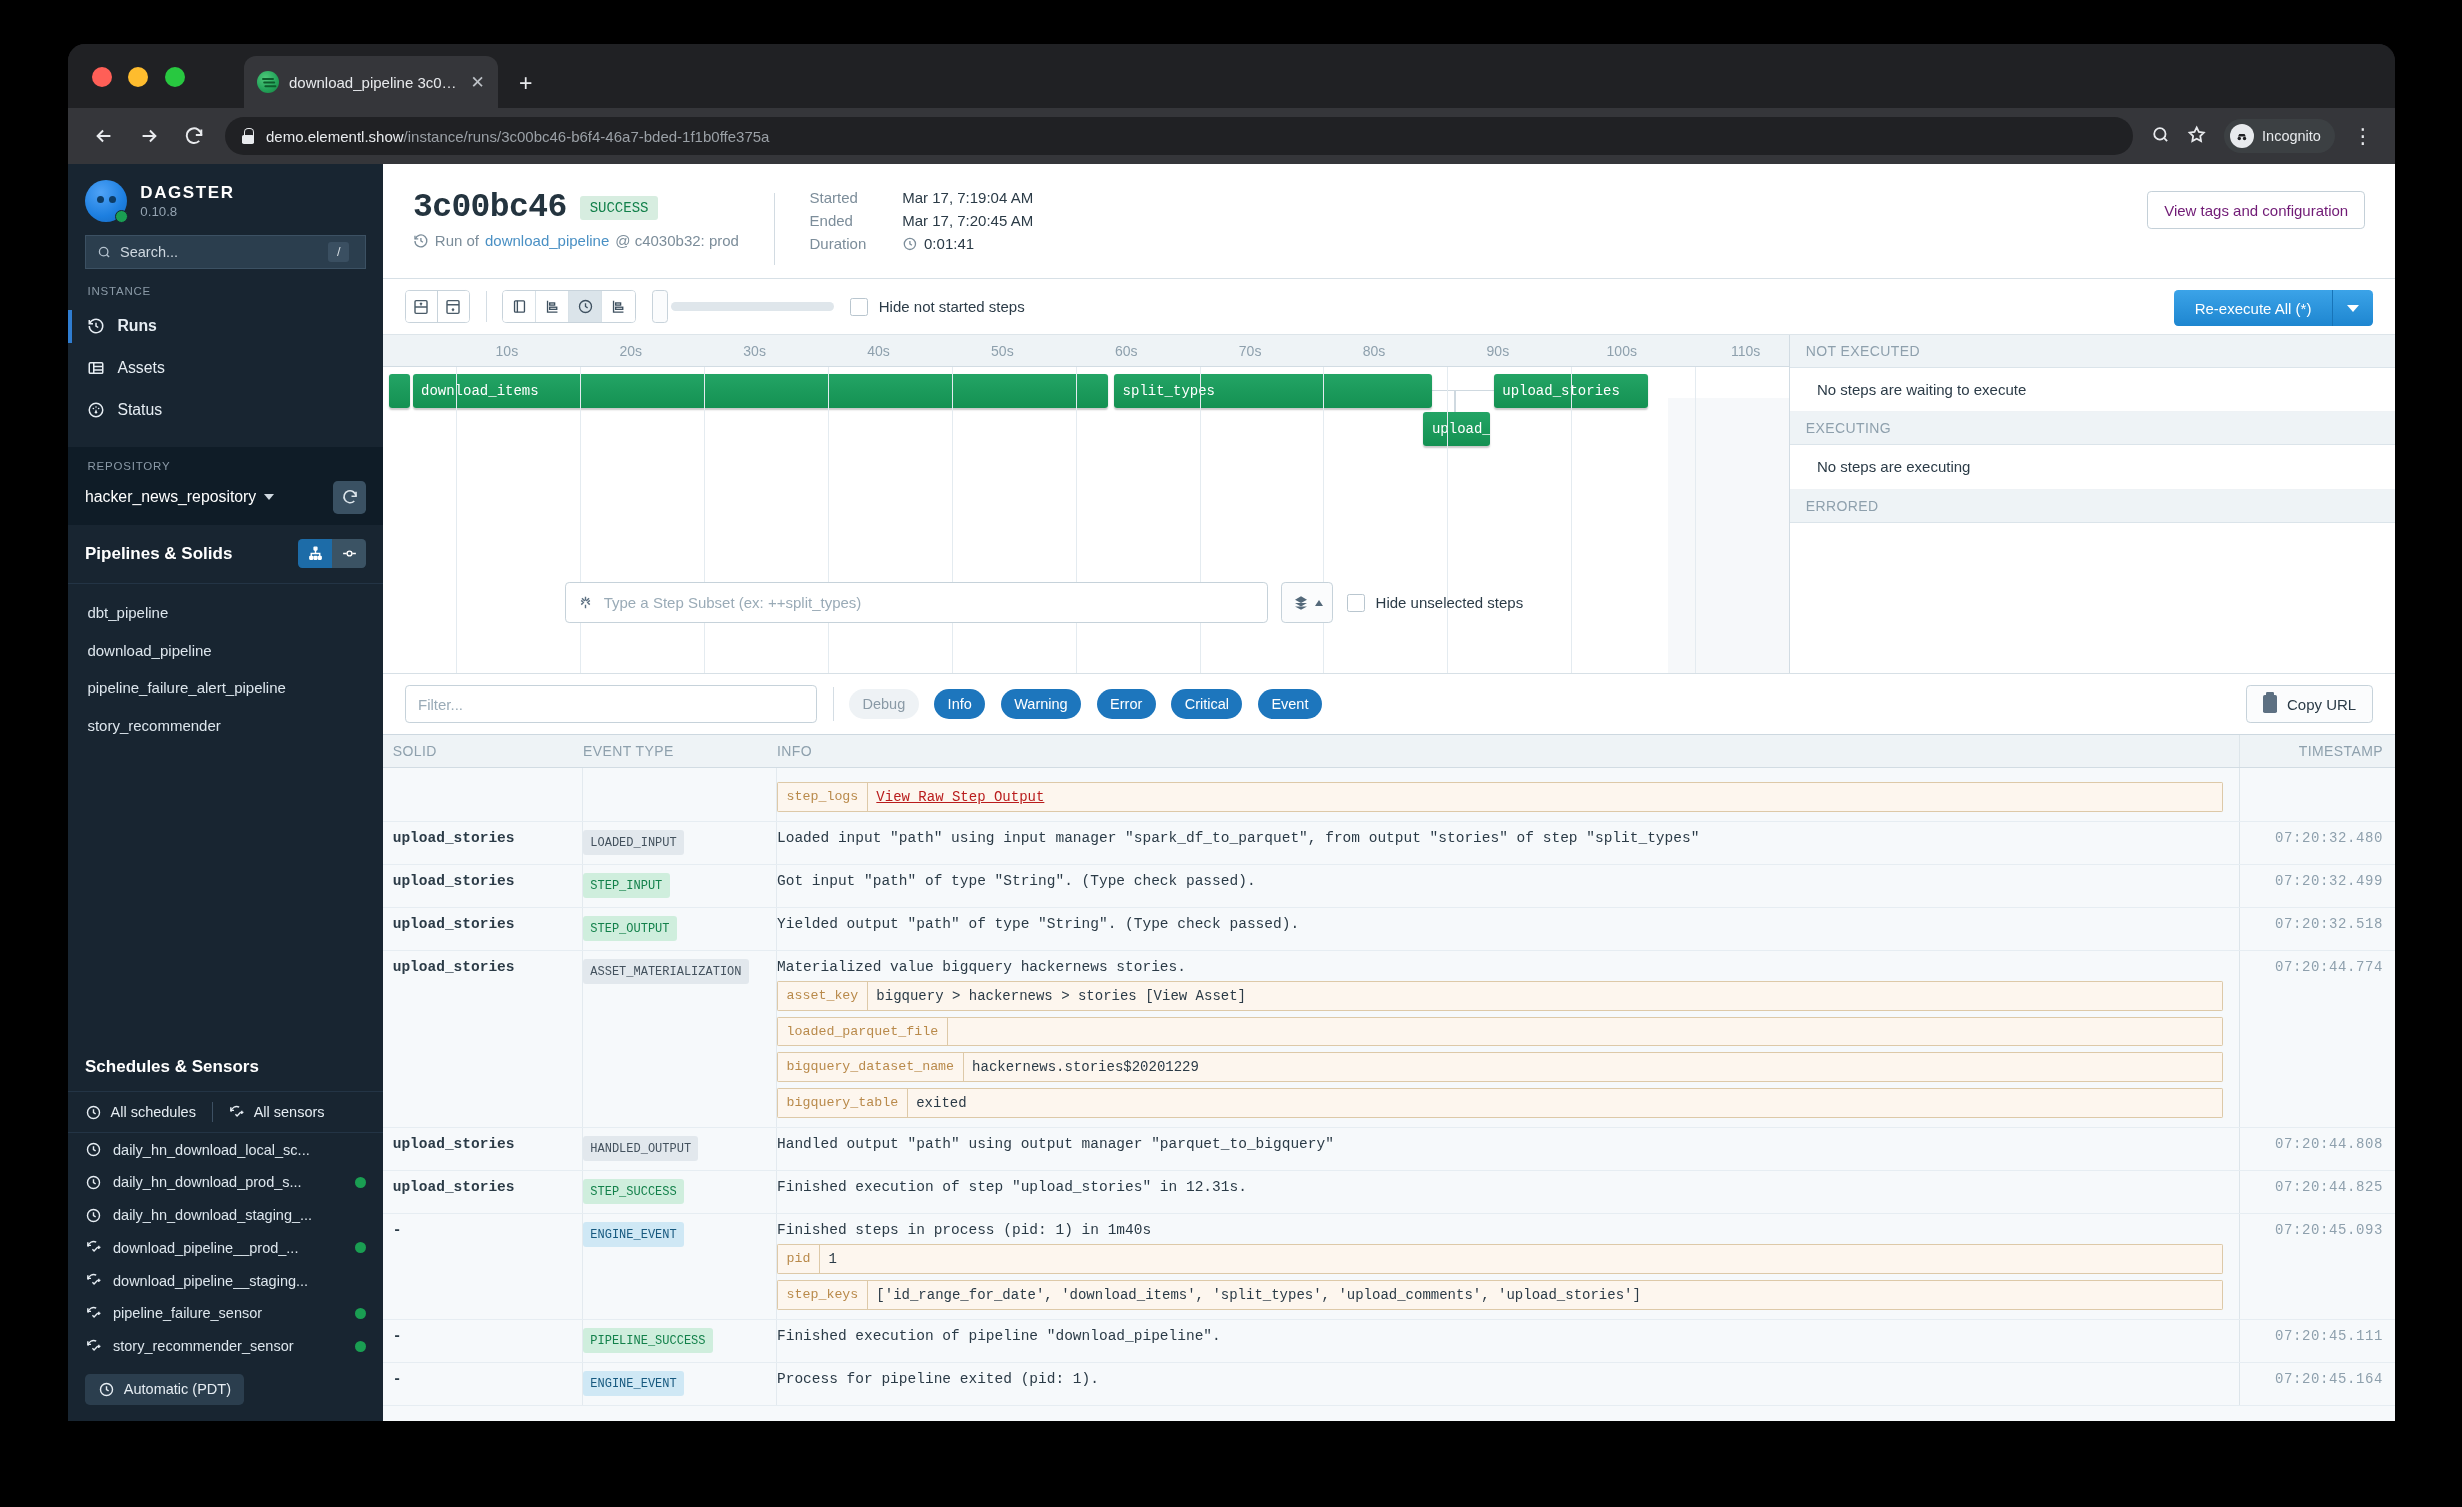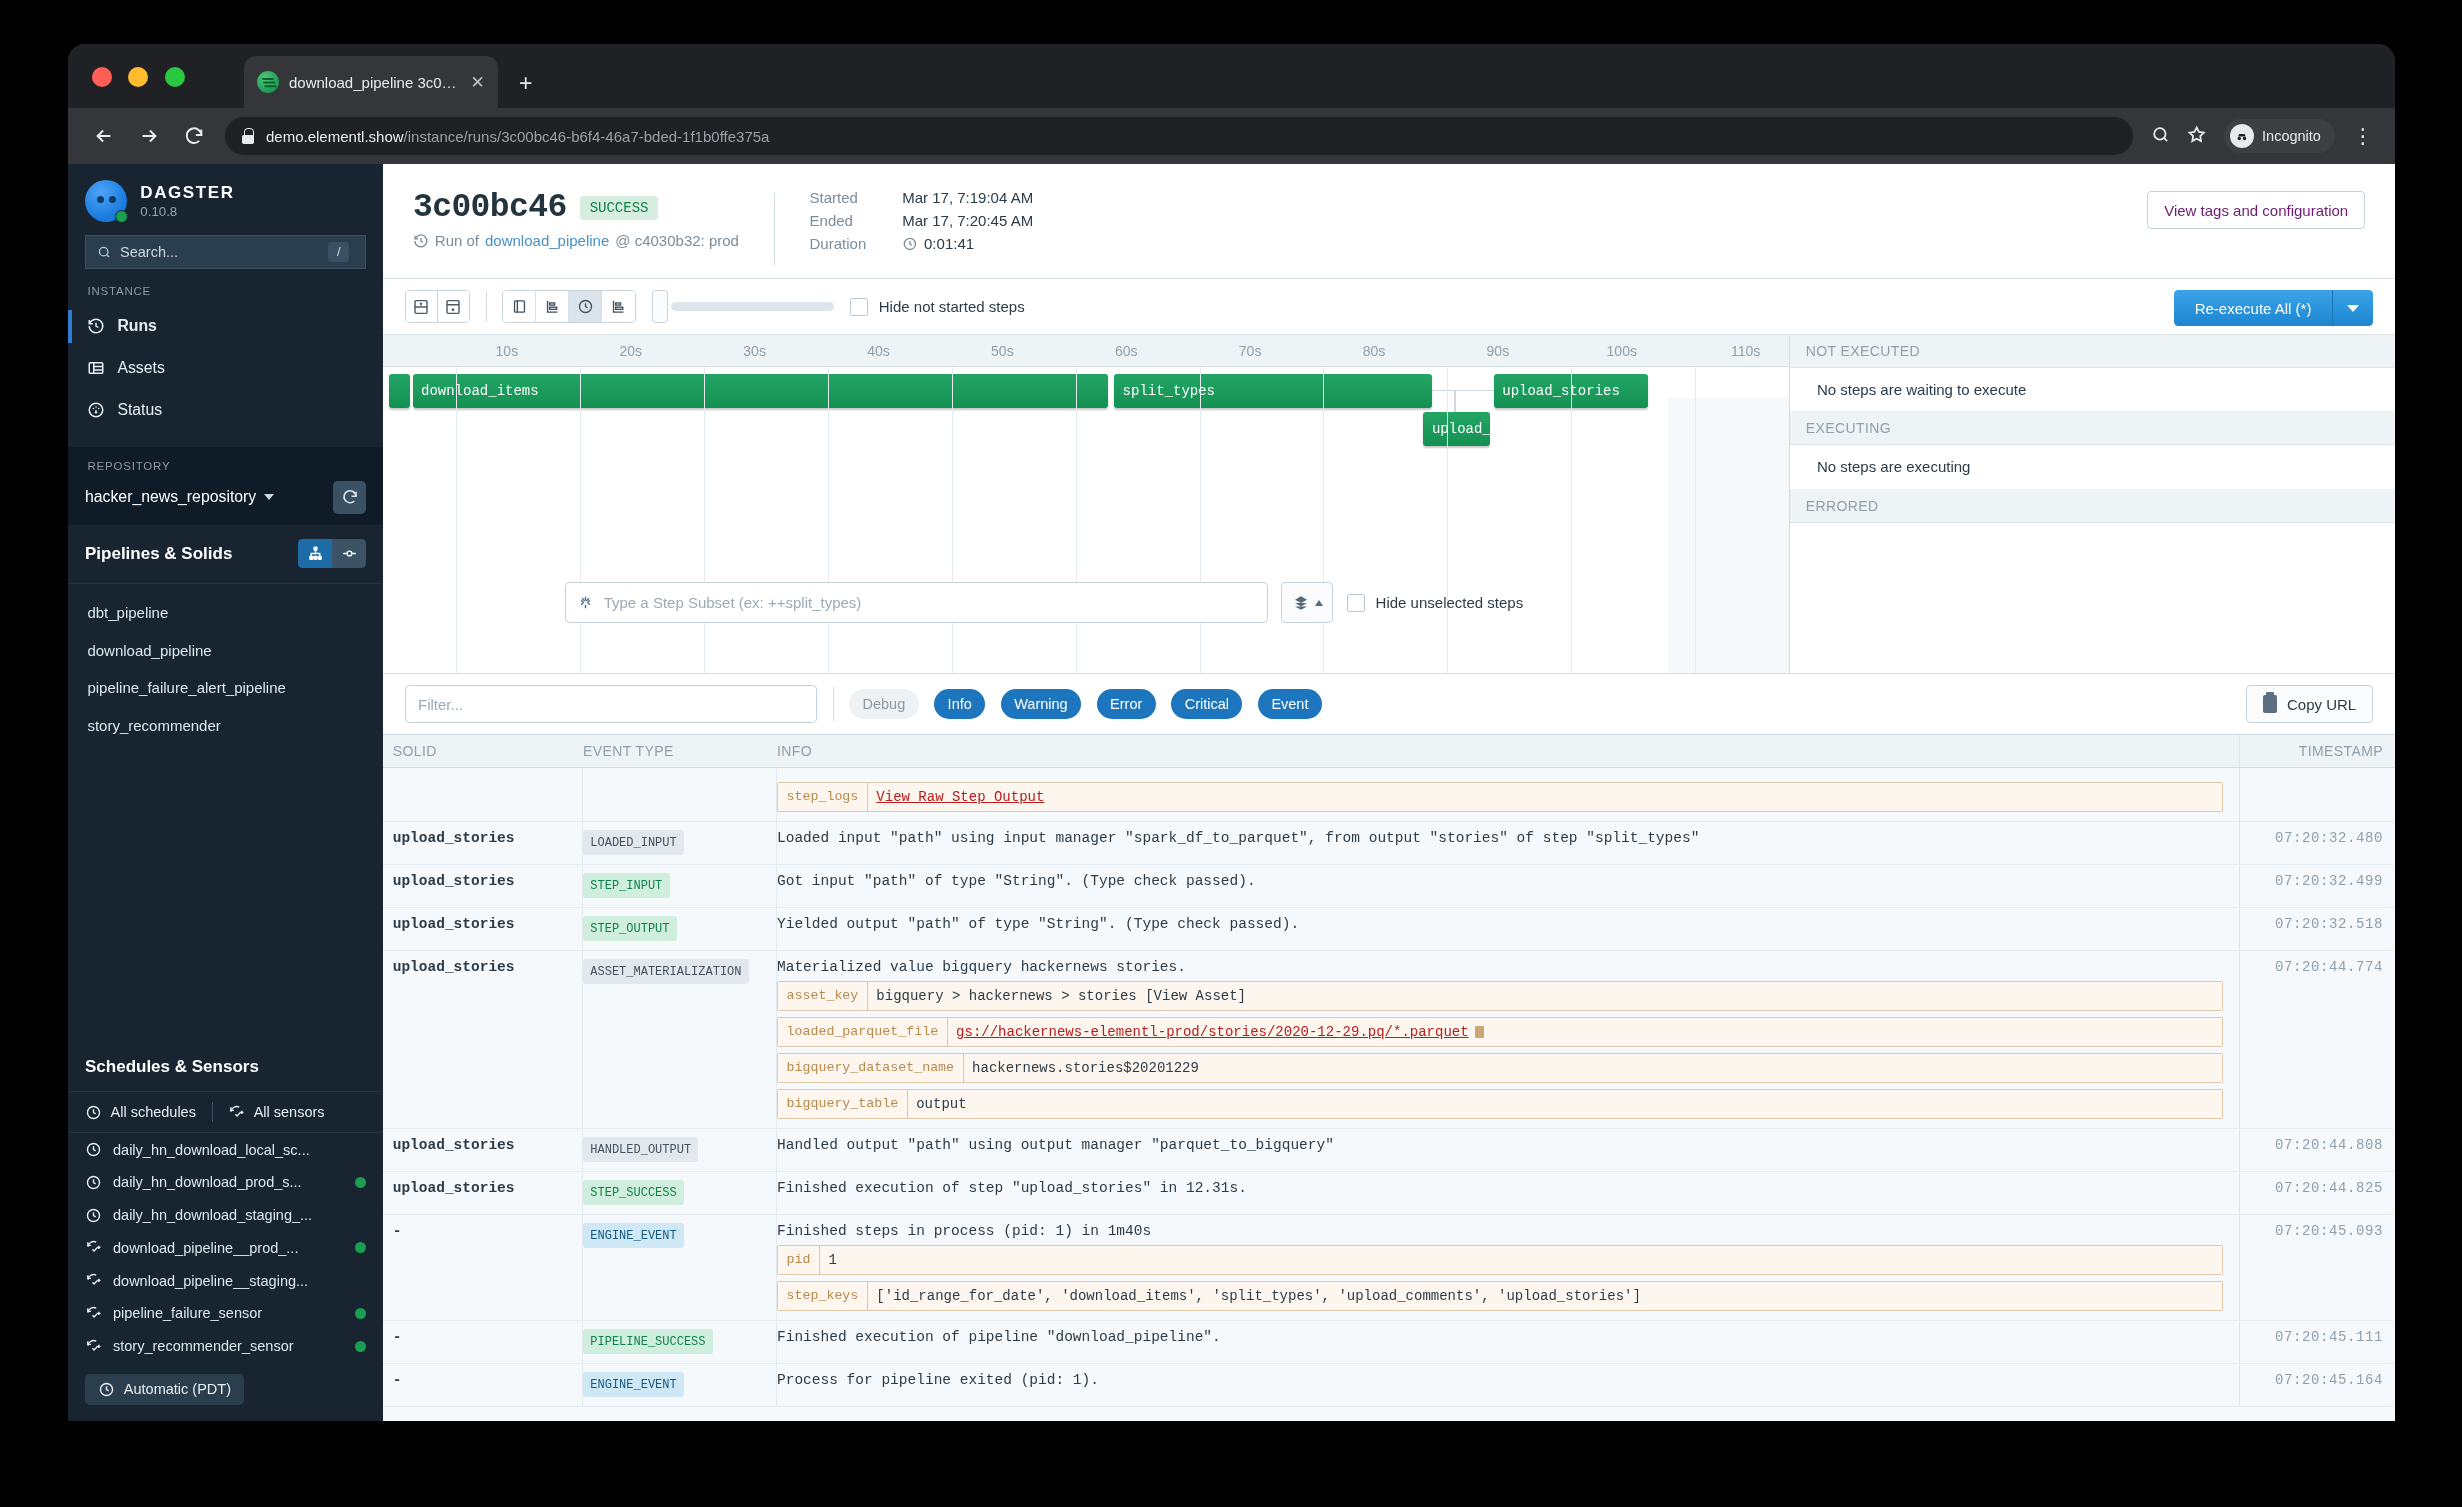--- a/index.html
+++ b/index.html
@@ -726,29 +726,28 @@
                 <div class="c-solid">upload_stories</div>
                 <div class="c-event"><span class="evt grey">ASSET_MATERIALIZATION</span></div>
                 <div class="c-info">
                   <div class="msg">Materialized value bigquery hackernews stories.</div>
                   <div class="kvbox">
                     <div class="kvk">asset_key</div>
                     <div class="kvv">bigquery &gt; hackernews &gt; stories  [View Asset]</div>
                   </div>
                   <div class="kvbox">
                     <div class="kvk">loaded_parquet_file</div>
-                    <div class="kvv"><span class="lnk">gs://hackernews-elementl-prod/stories/2020-12-29.pq/*.parquet</span><span class="clip-mini"></span></div>
                   </div>
                   <div class="kvbox">
                     <div class="kvk">bigquery_dataset_name</div>
                     <div class="kvv">hackernews.stories$20201229</div>
                   </div>
                   <div class="kvbox">
                     <div class="kvk">bigquery_table</div>
-                    <div class="kvv">output</div>
+                    <div class="kvv">exited</div>
                   </div>
                 </div>
                 <div class="c-ts">07:20:44.774</div>
               </div>
               <div class="lt-row">
                 <div class="c-solid">upload_stories</div>
                 <div class="c-event"><span class="evt grey">HANDLED_OUTPUT</span></div>
                 <div class="c-info">
                   <div class="msg">Handled output "path" using output manager "parquet_to_bigquery"</div>
                 </div>

